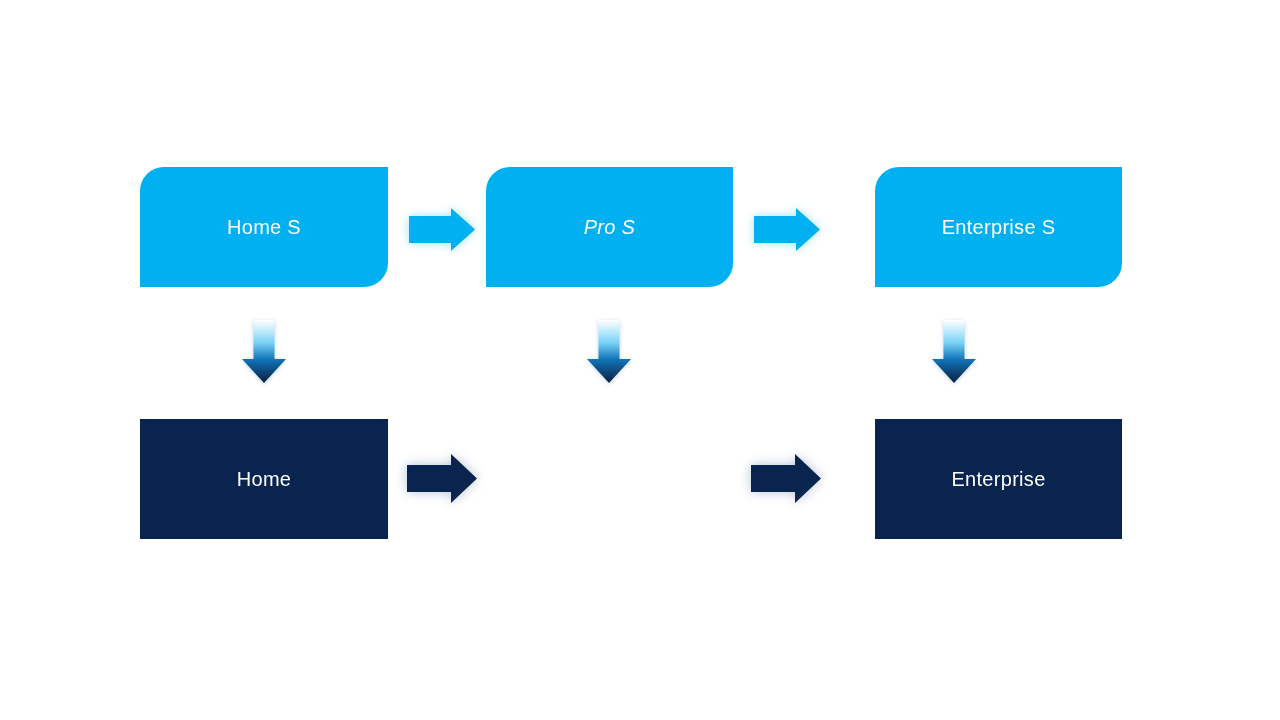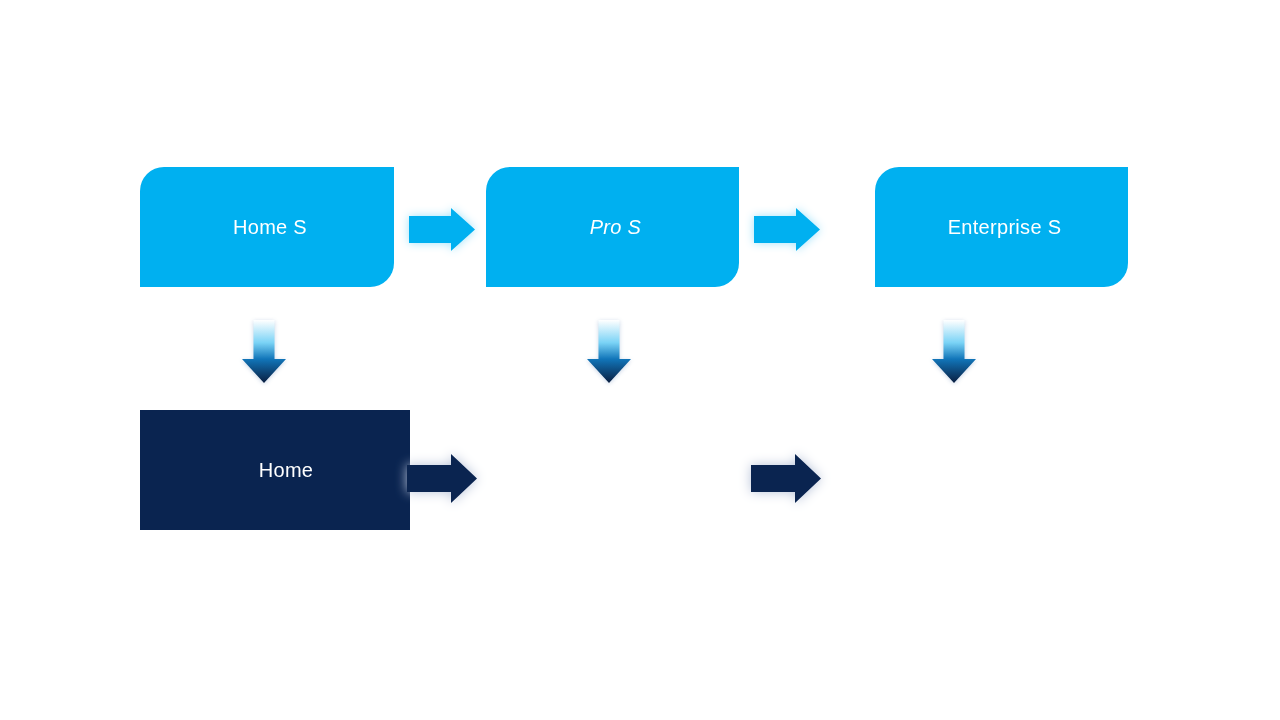--- a/index.html
+++ b/index.html
@@ -21,26 +21,24 @@
     width: 247px;
     height: 120px;
     display: flex;
     align-items: center;
     justify-content: center;
   }
   .node.top {
     top: 167px;
     background: var(--top-box-fill, #00B0F0);
     border-radius: 24px 0 24px 0;
-    padding-left: 6px;
   }
   .node.bottom {
-    top: 410px;
+    top: 419px;
     background: var(--bottom-box-fill, #0A2450);
-    padding-left: 22px;
   }
   .col-0 { left: 140px; width: 248px; }
   .col-1 { left: 486px; font-style: italic; }
   .col-2 { left: 831px; margin-left: 44px; }
   .label {
     color: var(--label-text, #ffffff);
     font-size: 20px;
     font-weight: 400;
     letter-spacing: 0.3px;
     white-space: nowrap;
@@ -121,20 +119,23 @@
   <div class="arrow down-arrow c-1">
       <i class="shape"></i>
     </div>
   <div class="arrow down-arrow c-2">
       <i class="shape"></i>
     </div>
 
   <div class="node bottom col-0">
     <span class="label">Home</span>
   </div>
+  <div class="node bottom col-2">
+    <span class="label">Enterprise</span>
+  </div>
 
   <div class="arrow bottom-arrow gap-0">
       <i class="shape"></i>
     </div>
   <div class="arrow bottom-arrow gap-1">
       <i class="shape"></i>
     </div>
 
 </div>
 

